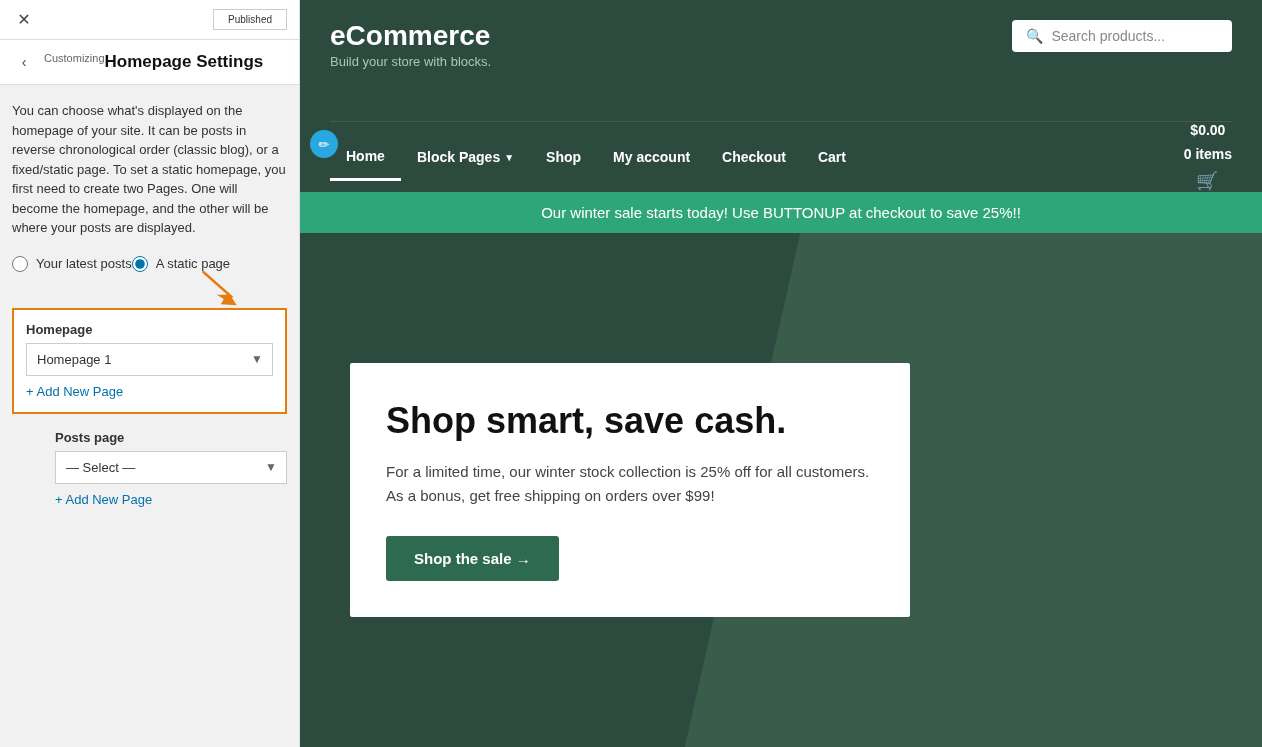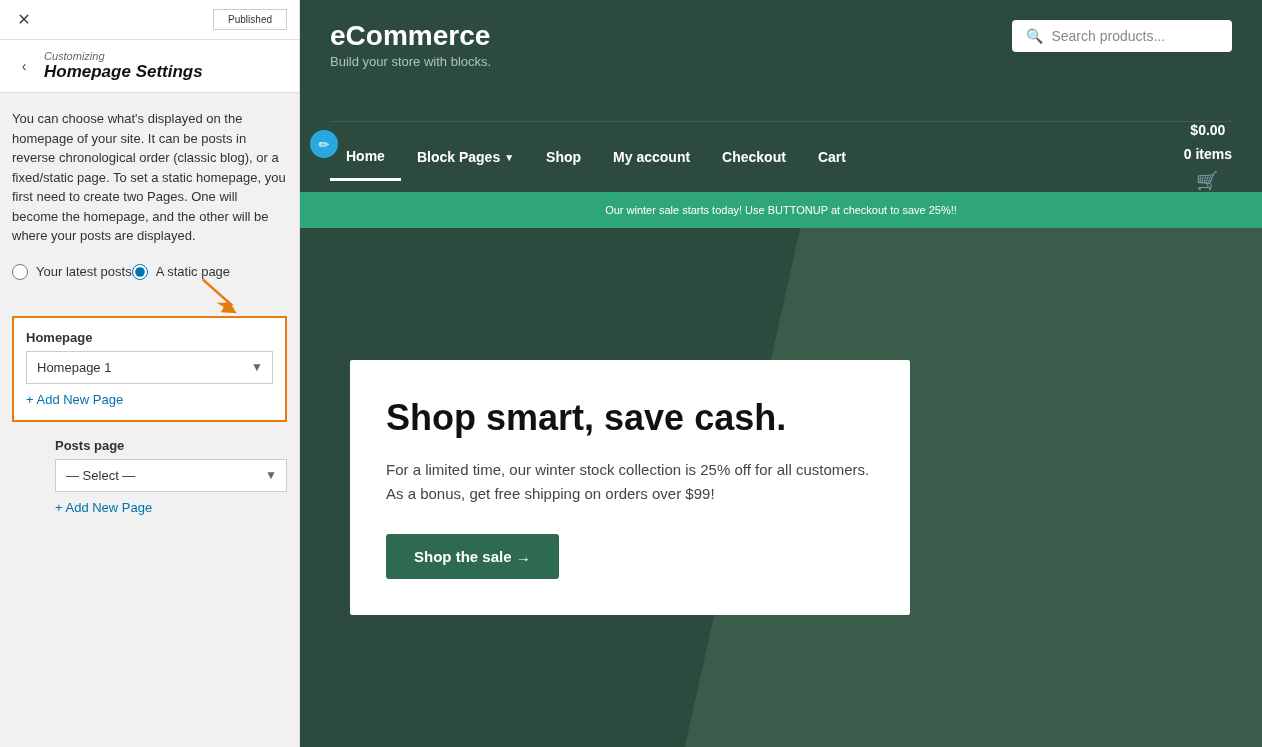--- a/index.html
+++ b/index.html
@@ -60,22 +60,20 @@
       border: none;
       cursor: pointer;
       font-size: 14px;
       color: #444;
       width: 24px; height: 24px;
       display: flex; align-items: center; justify-content: center;
     }
 
     .breadcrumb-text {
       display: flex;
-      flex-direction: column;
-      font-style: italic;
     }
 
     .breadcrumb-text .customizing-label {
       font-size: 11px;
       color: #666;
     }
 
     .breadcrumb-text .section-title {
       font-size: 17px;
       font-weight: 600;
@@ -305,21 +303,21 @@
     .cart-icon {
       font-size: 18px;
     }
 
     
     .promo-banner {
       background: #2fa67a;
       text-align: center;
       padding: 12px;
       color: #fff;
-      font-size: 11px;
+      font-size: 15px;
       font-weight: 500;
     }
 
     
     .hero-section {
       flex: 1;
       background: linear-gradient(rgba(30,50,40,0.7), rgba(20,40,30,0.7));
       position: relative;
       display: flex;
       align-items: center;

